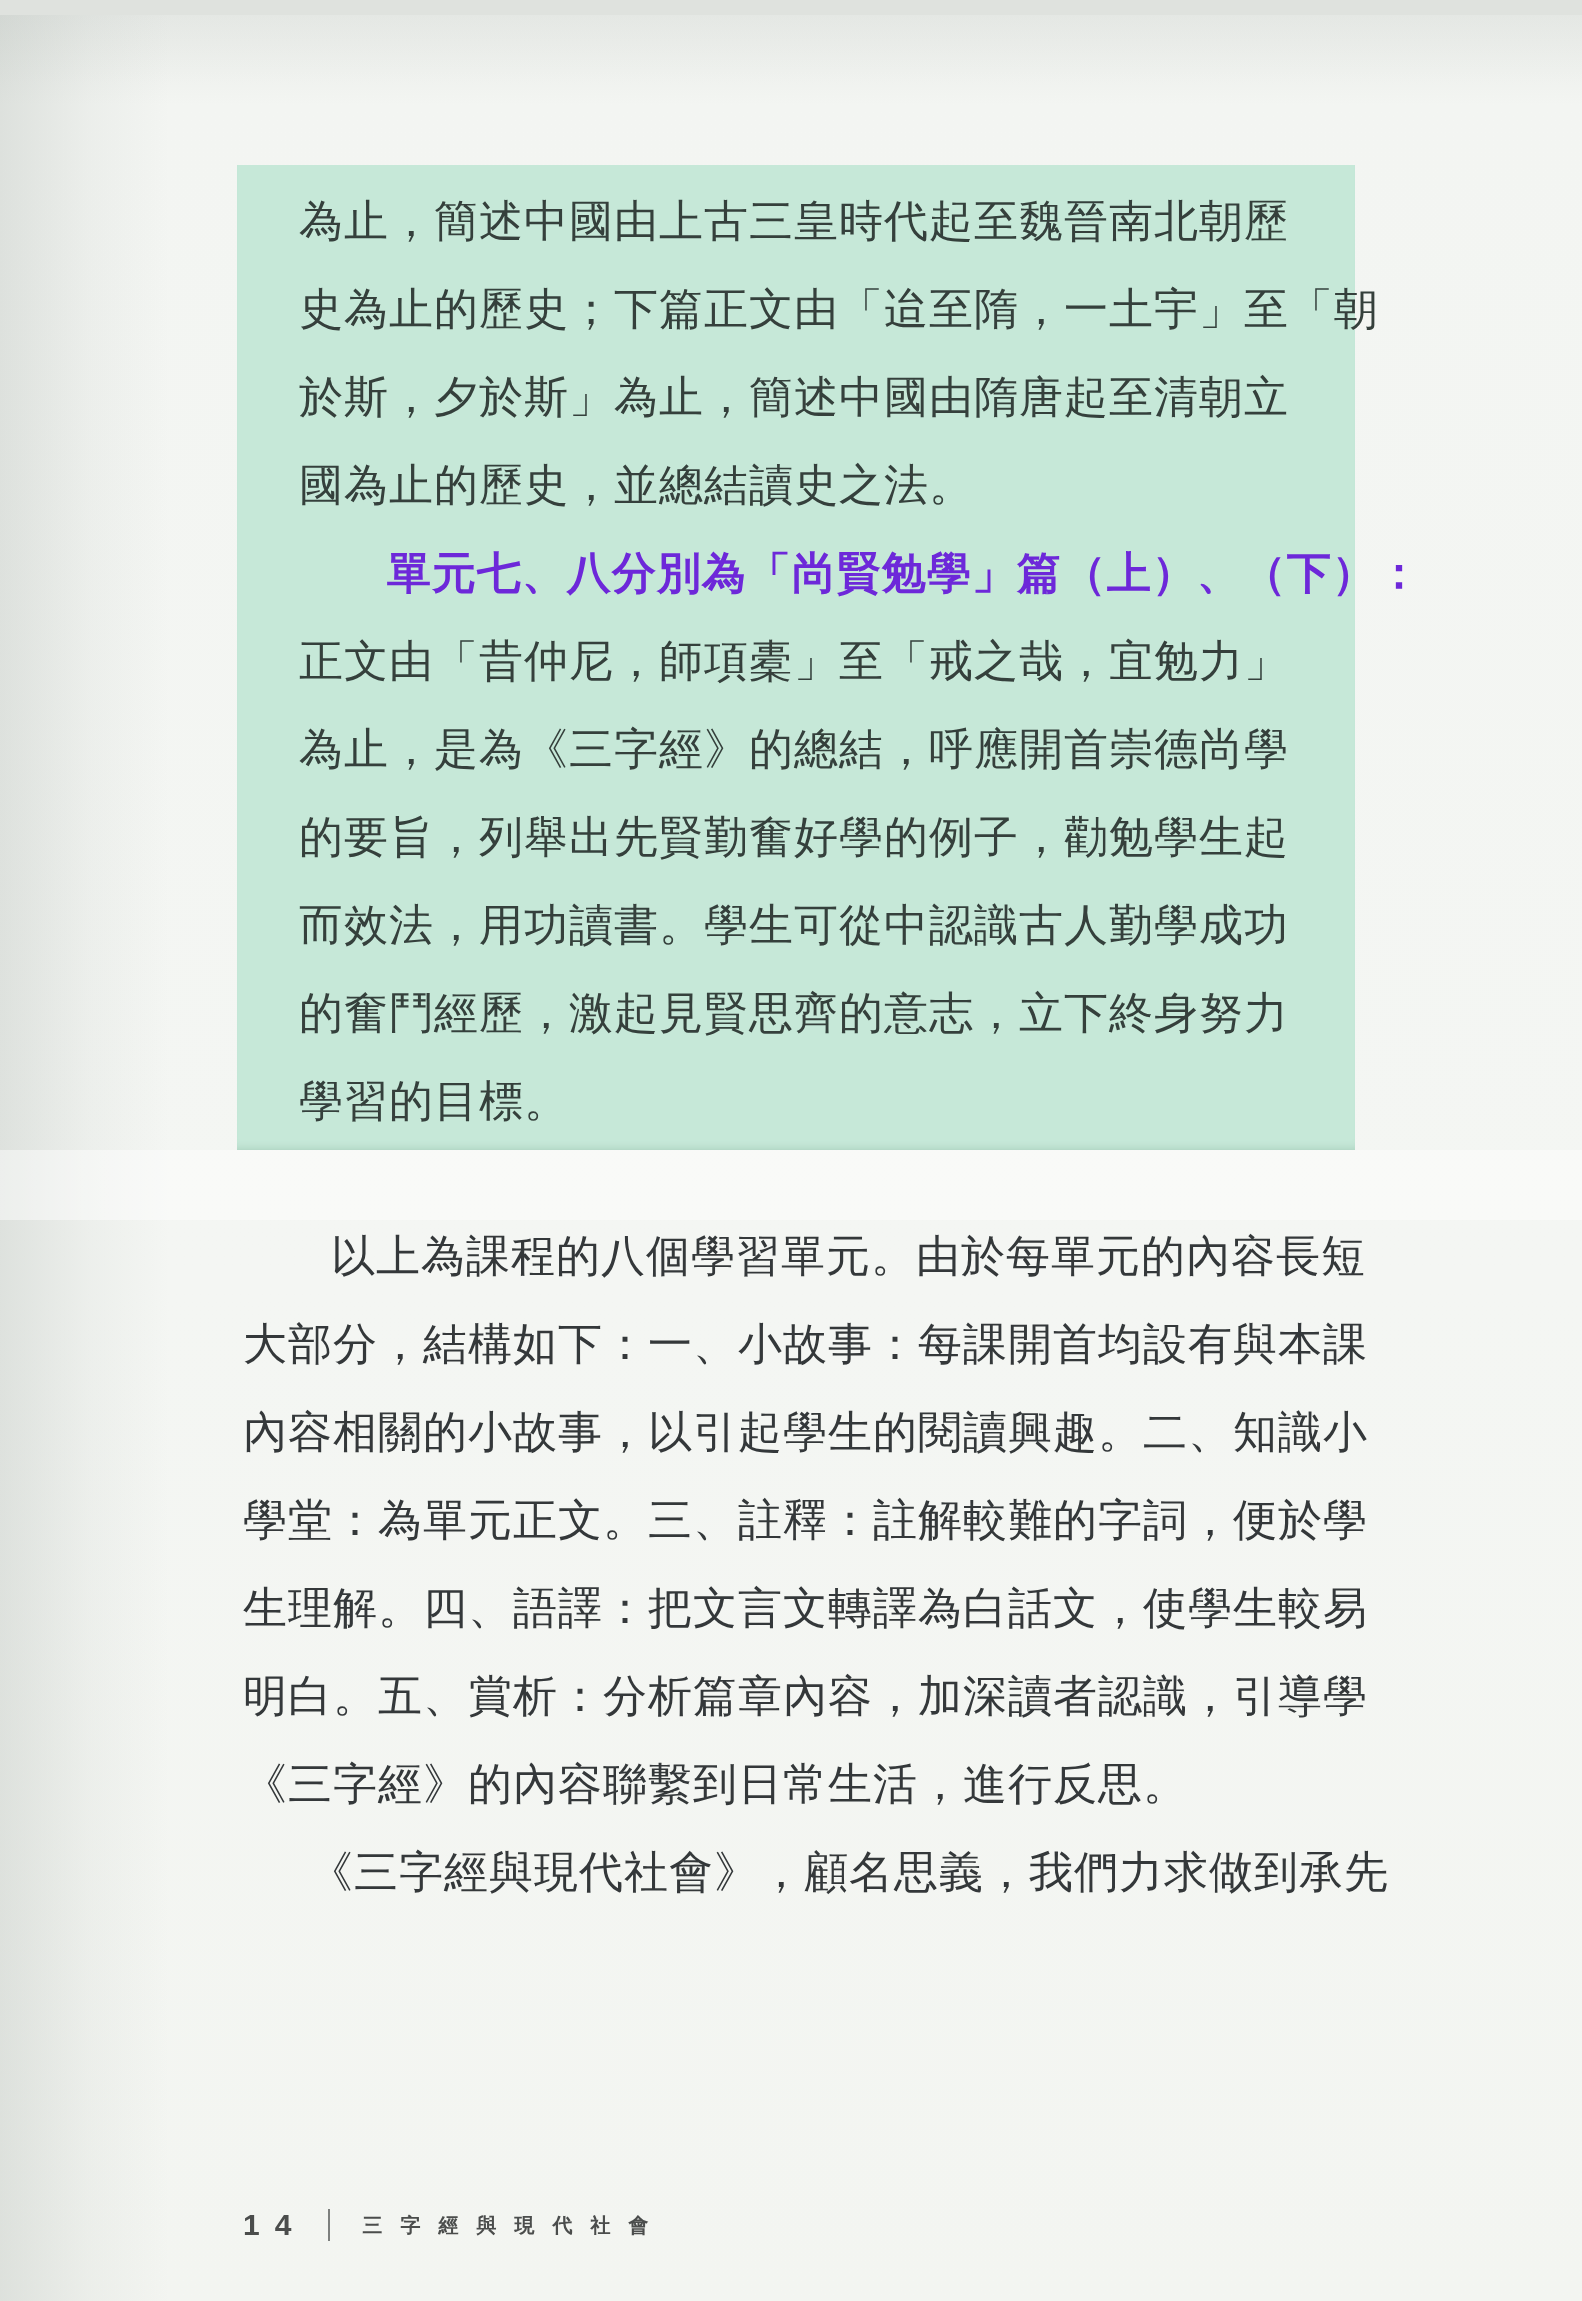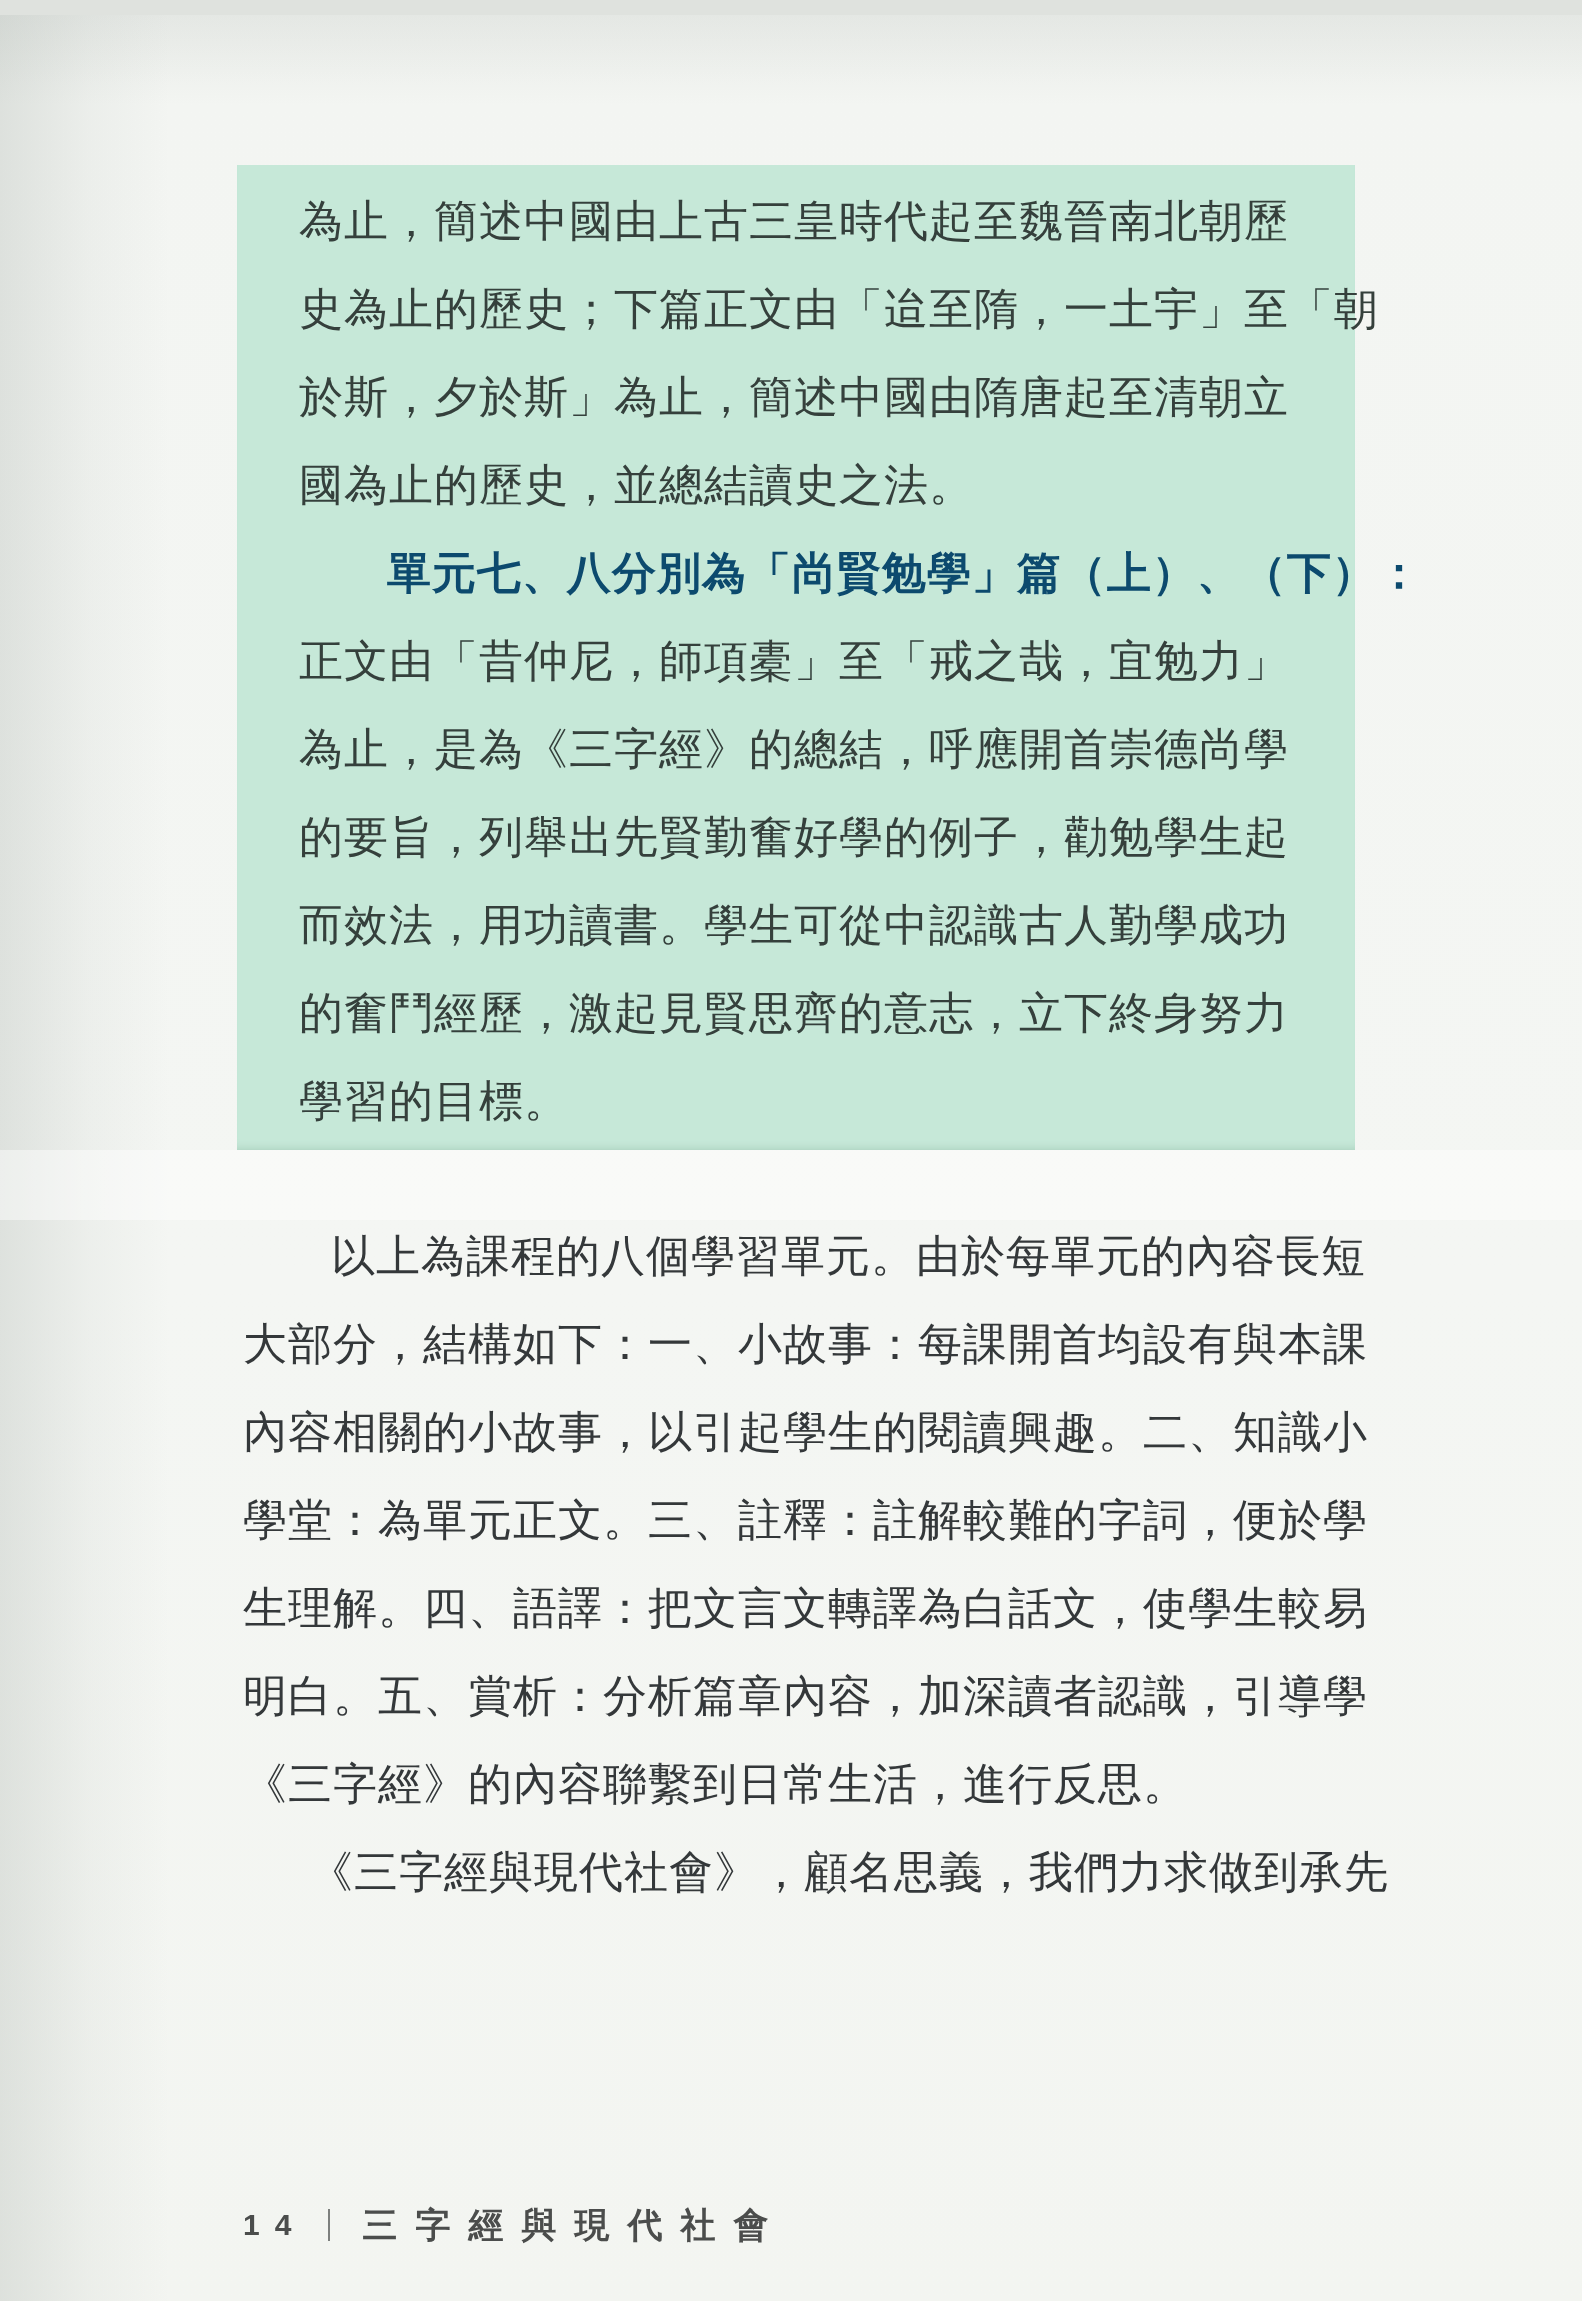--- a/index.html
+++ b/index.html
@@ -27,21 +27,21 @@
     position:absolute;left:237px;top:150px;width:1118px;height:985px;
     background:#c6e8d8;
     box-shadow:inset 0 -8px 10px -8px rgba(120,165,142,.45);
     padding:13px 0 0 62px;
     box-sizing:border-box;
   }
   .hl-line{
     font-size:44px;line-height:88px;white-space:nowrap;
     letter-spacing:1px;color:#35403c;
   }
-  .bold{font-weight:bold;color:#0c4a6e;}
+  .bold{font-weight:bold;color:#6d28d9;}
   .indent-2{padding-left:88px;}
   .indent-15{padding-left:66px;}
   .body-col{
     position:absolute;left:243px;top:1198px;width:1180px;
   }
   .body-line{
     font-size:44px;line-height:88px;white-space:nowrap;
     letter-spacing:1px;color:#34383a;
   }
   .footer{
@@ -52,21 +52,21 @@
     gap:8px;
   }
   .page-num{
     font-size:30px;font-weight:bold;letter-spacing:15px;line-height:36px;
   }
   .footer-divider{
     display:inline-block;width:2px;height:32px;background:#7d807e;
     margin:0 24px 0 14px;
   }
   .book-title{
-    font-size:35px;font-weight:bold;letter-spacing:18px;line-height:36px;
+    font-size:20px;font-weight:bold;letter-spacing:18px;line-height:36px;
   }
 </style>
 </head>
 <body>
 
 <div class="page">
 
   <div class="highlight">
     <div class="hl-line">為止，簡述中國由上古三皇時代起至魏晉南北朝歷</div>
     <div class="hl-line">史為止的歷史；下篇正文由「迨至隋，一土宇」至「朝</div>

